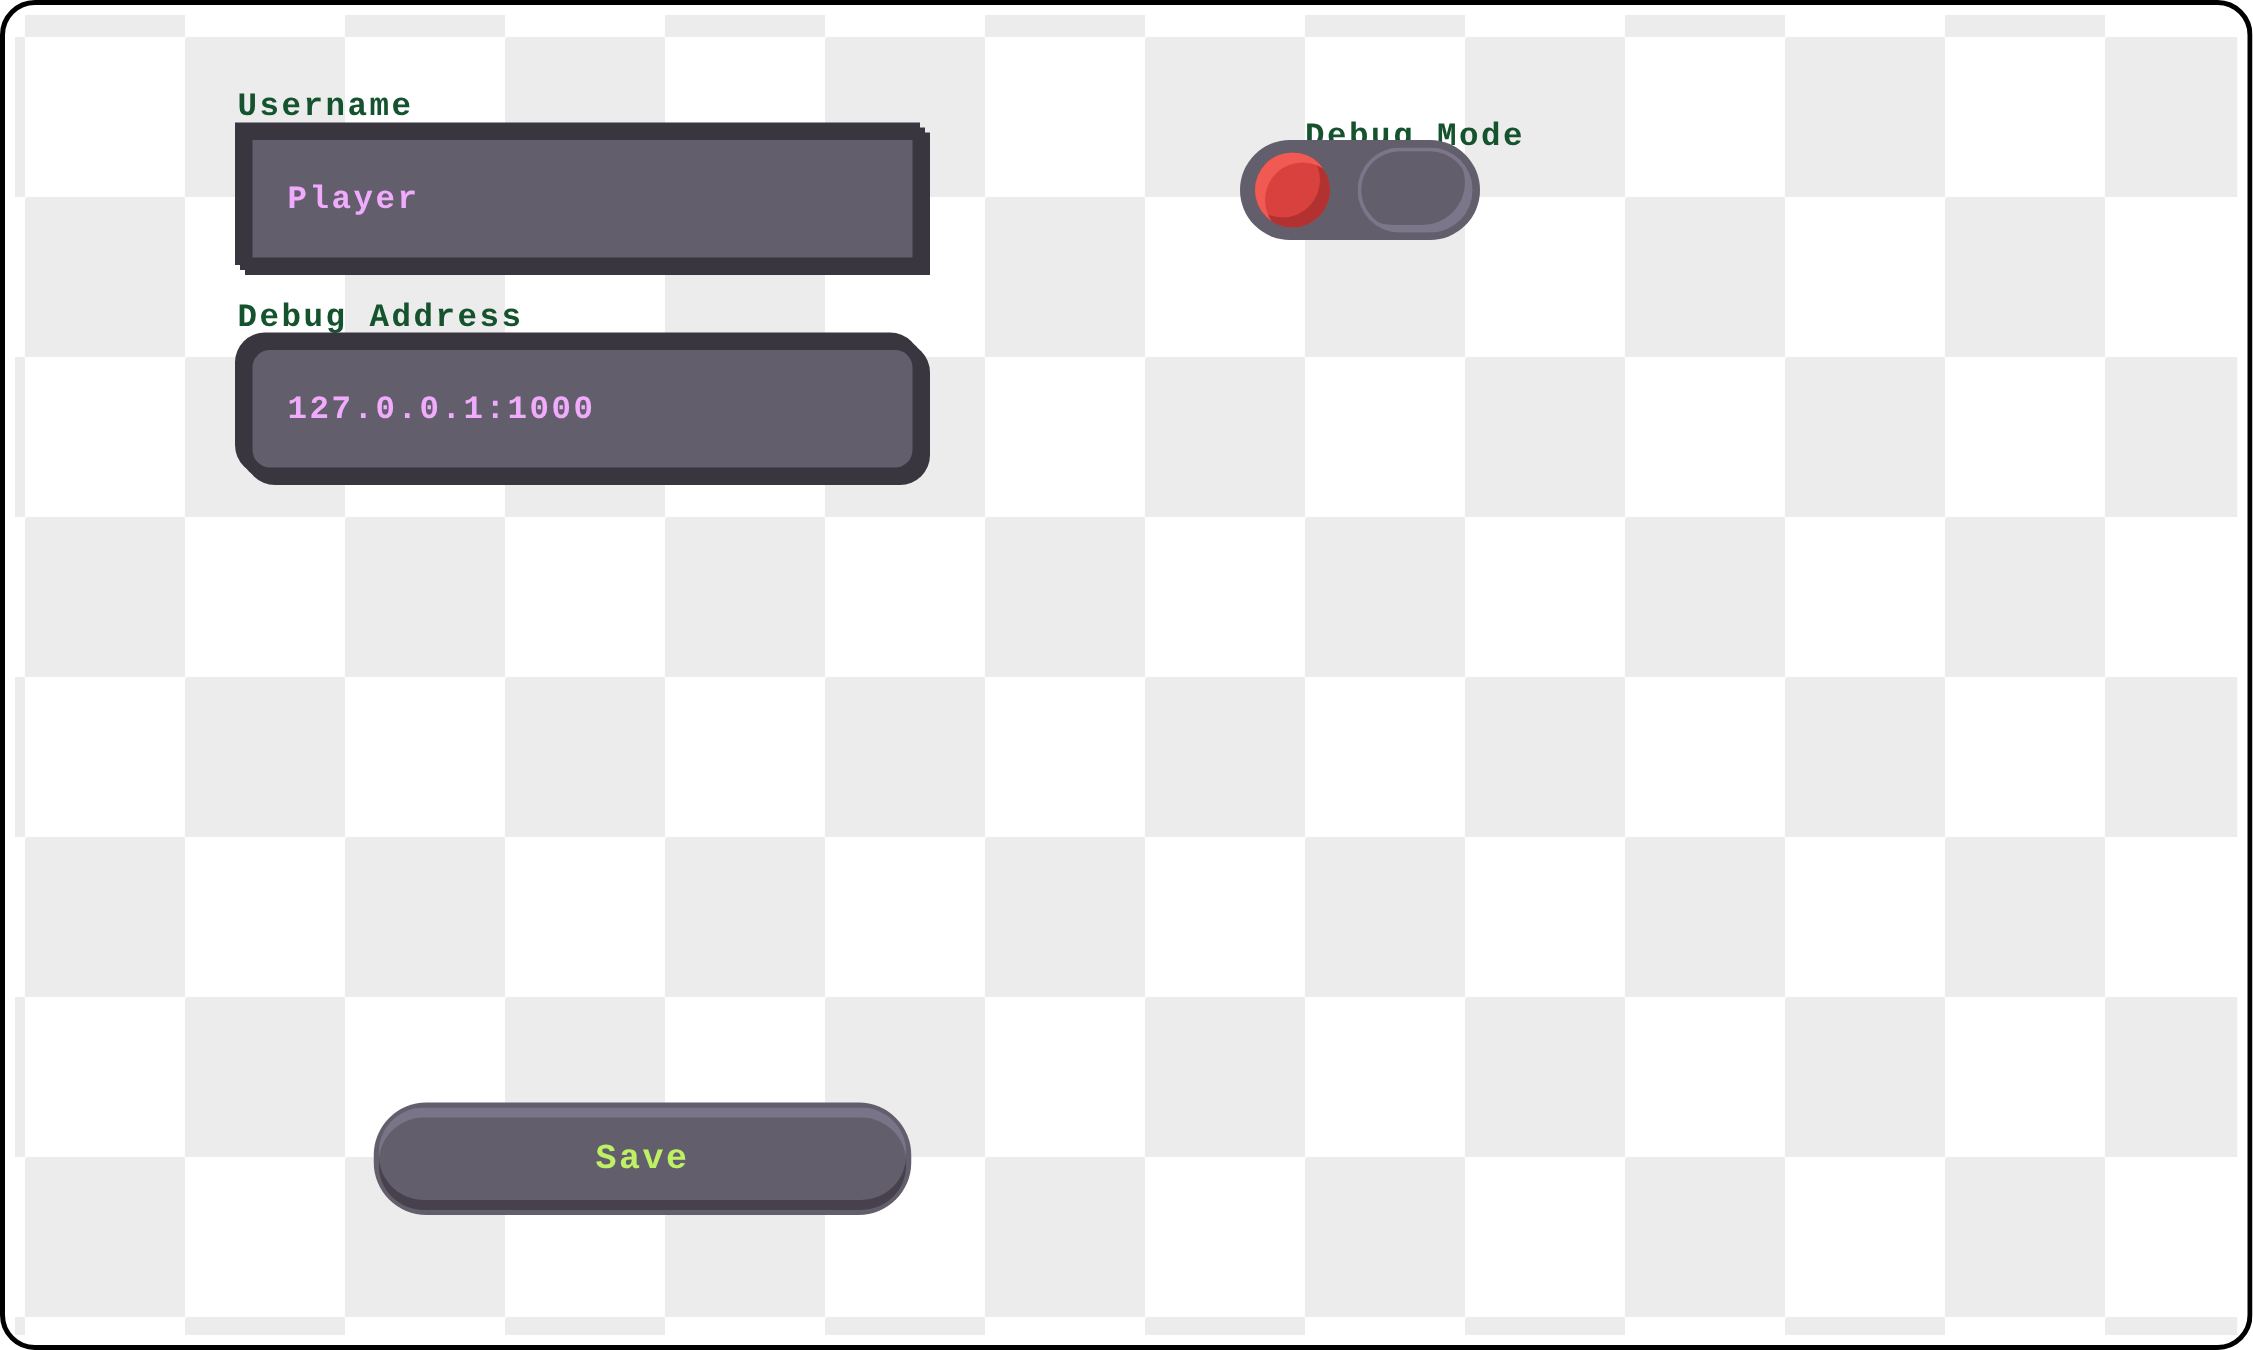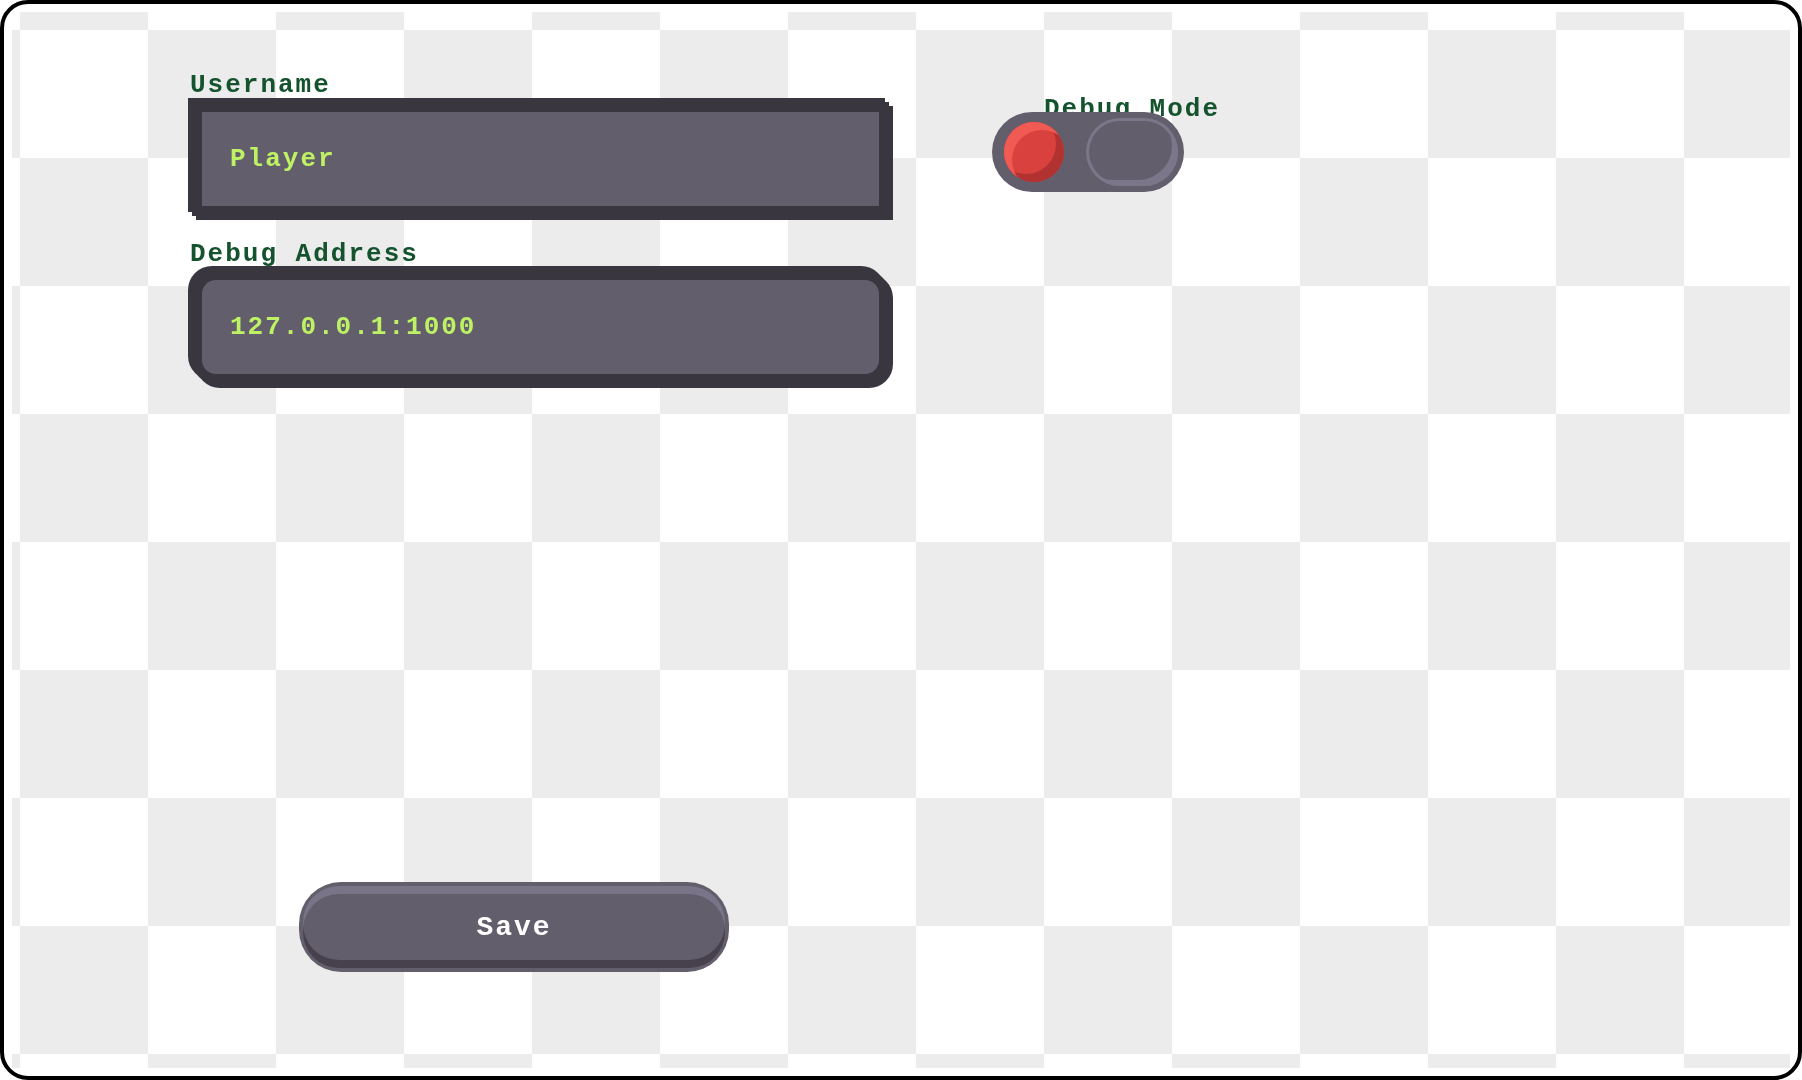--- a/index.html
+++ b/index.html
@@ -48,29 +48,29 @@
       font-size: 26px;
       color: #14532d;
     }
     .username-label { position: absolute; left: 178px; top: 58px; }
     .server-label   { position: absolute; left: 178px; top: 227px; }
     .debug-label    { position: absolute; left: 1032px; top: 58px; margin-top: 24px; }
 
     
     .pixel-input {
       position: absolute;
-      width: 677px;
+      width: 528px;
       height: 94px;
       background: #635e6b;
       border: none;
       box-shadow:
         0 0 0 10px #3a363f,
         -4px -4px 0 10px #3a363f,
         4px 4px 0 10px #3a363f;
-      color: #bef264;
+      color: #f0abfc;
       font-size: 26px;
       font-family: 'Courier New', Courier, monospace;
       letter-spacing: 2px;
       font-weight: bold;
       padding-left: 28px;
       outline: none;
     }
     .username-input { left: 190px; top: 100px; }
     .server-input   { left: 190px; top: 268px; border-radius: 14px; }
 
@@ -118,21 +118,21 @@
         inset 8px 8px 0 0 #f05a53,
         inset -8px -8px 0 0 #b23231;
     }
 
     
     .pixel-button {
       position: absolute;
       width: 430px;
       height: 90px;
       background: #635e6b;
-      color: #ffffff;
+      color: #bef264;
       font-size: 28px;
       font-family: 'Courier New', Courier, monospace;
       letter-spacing: 2px;
       font-weight: bold;
       border: none;
       cursor: pointer;
     }
     
     .pixel-button {
       border-radius: 42px;

